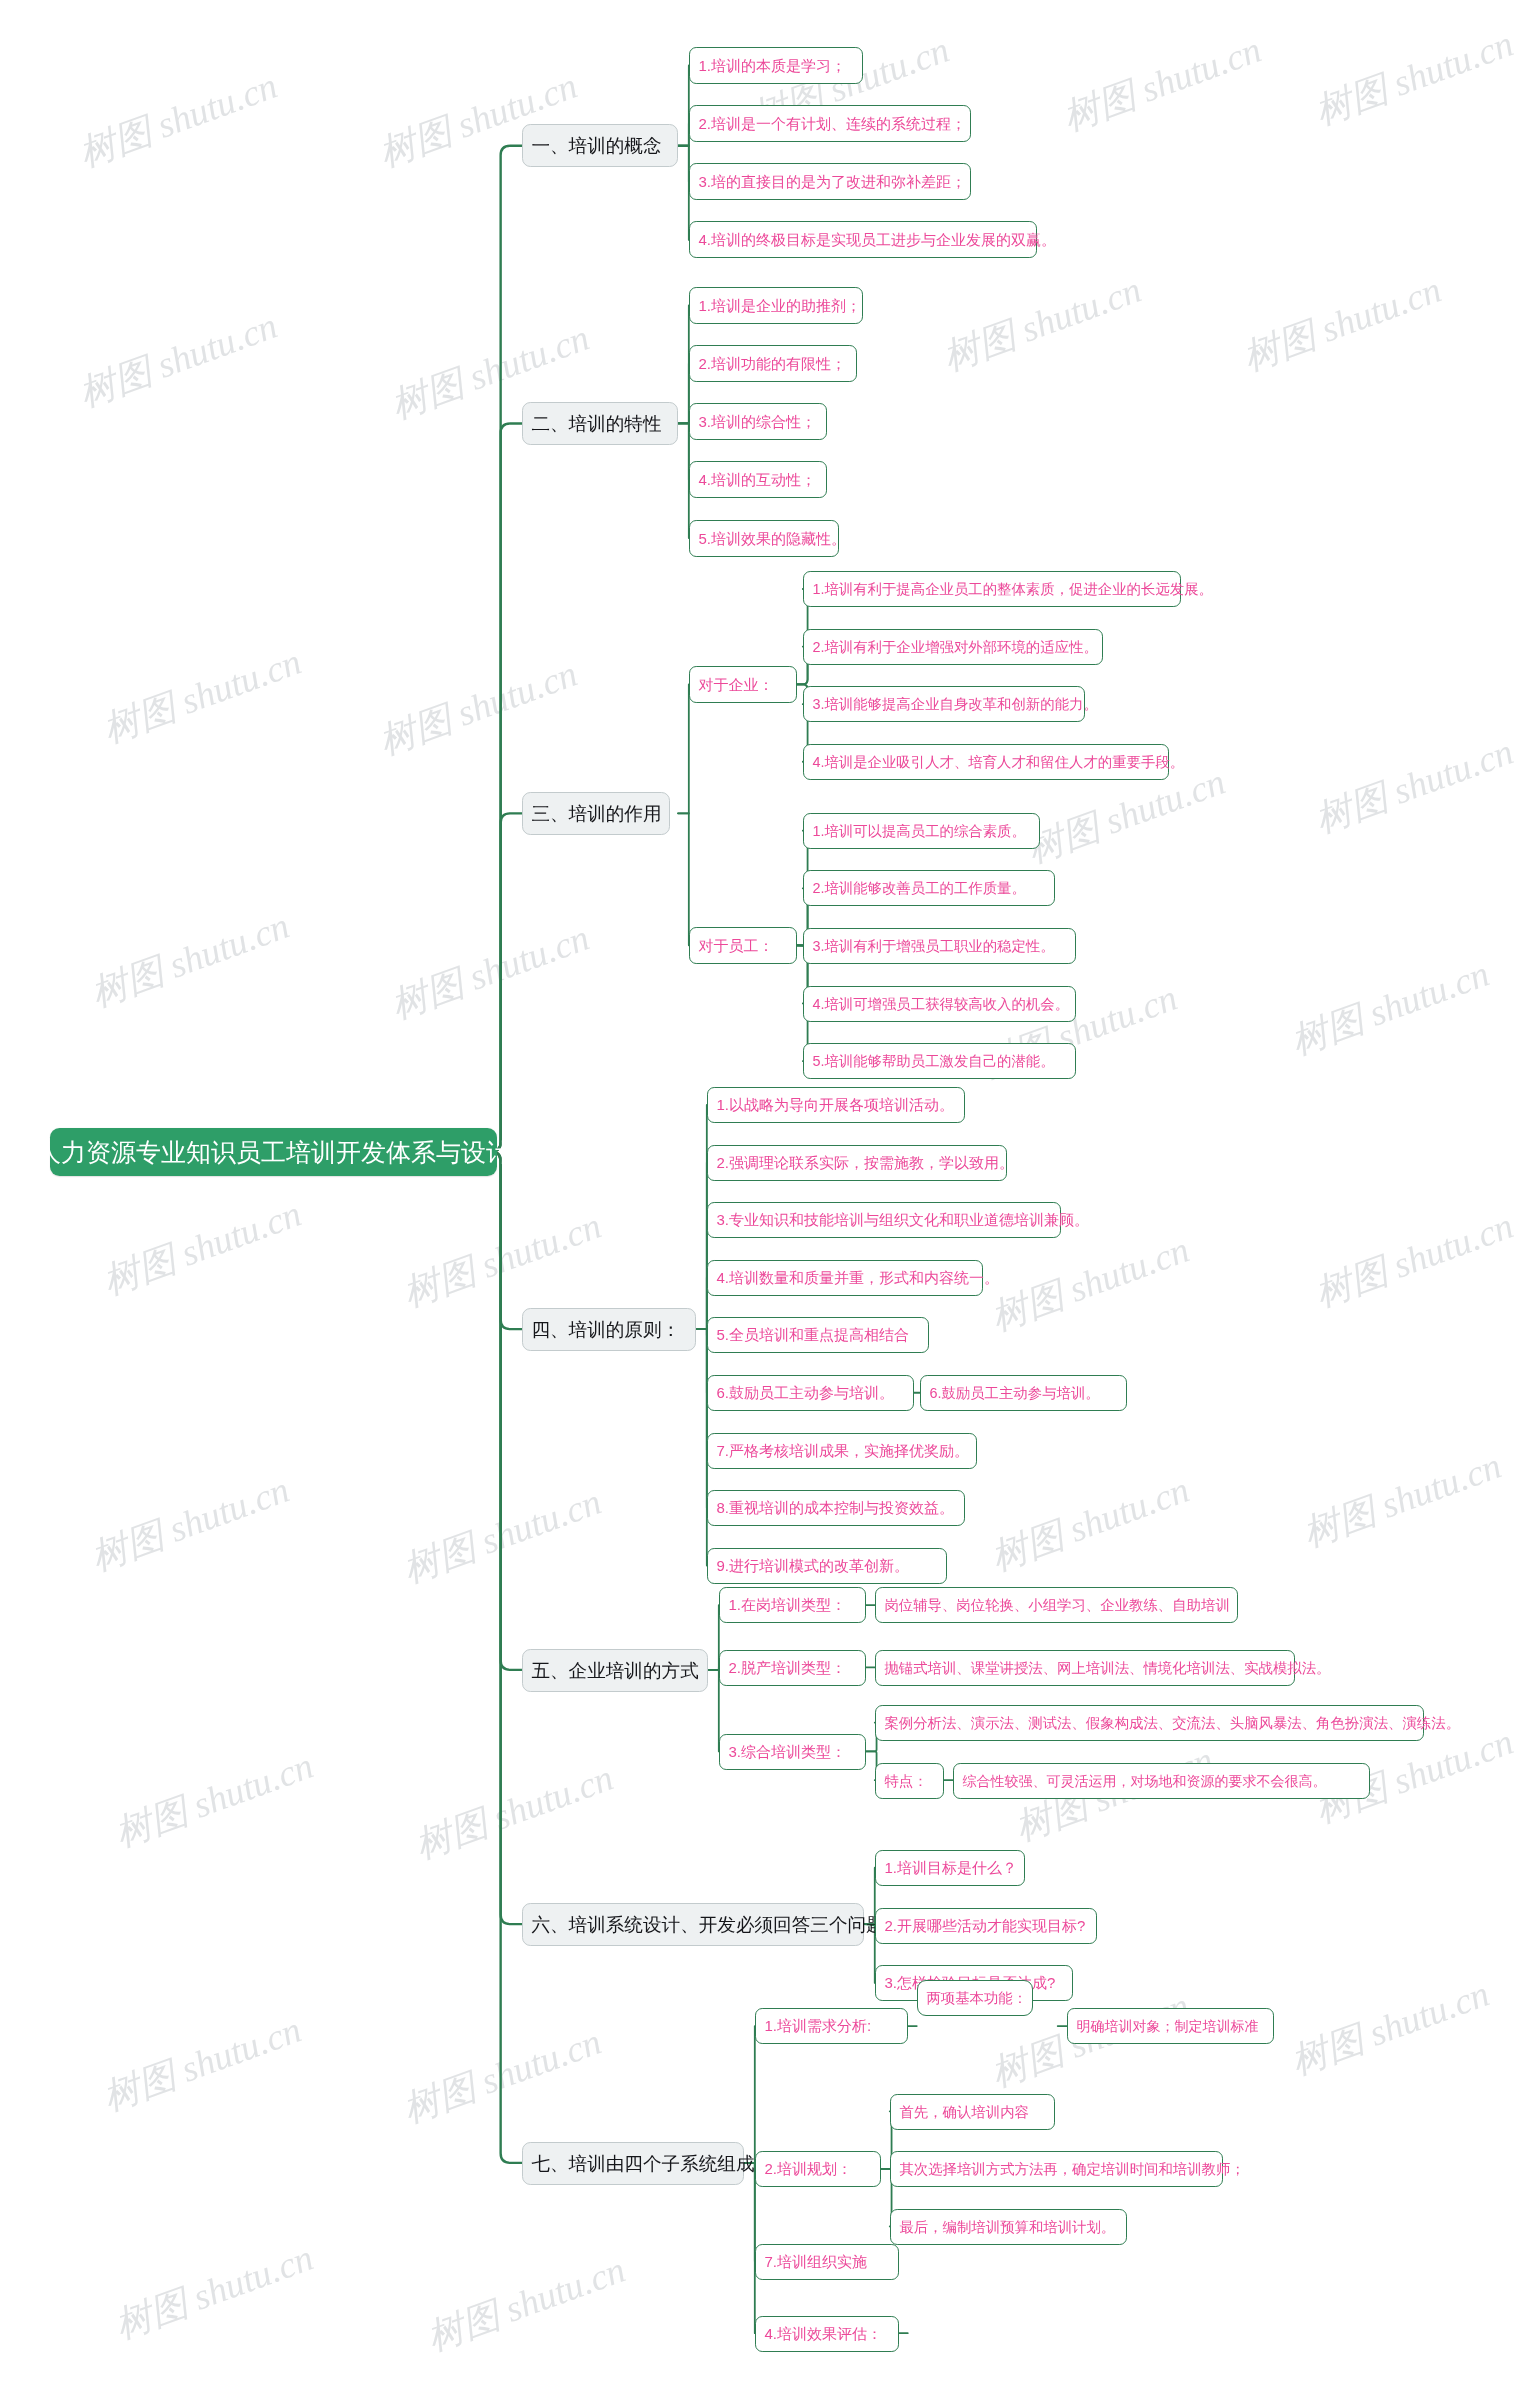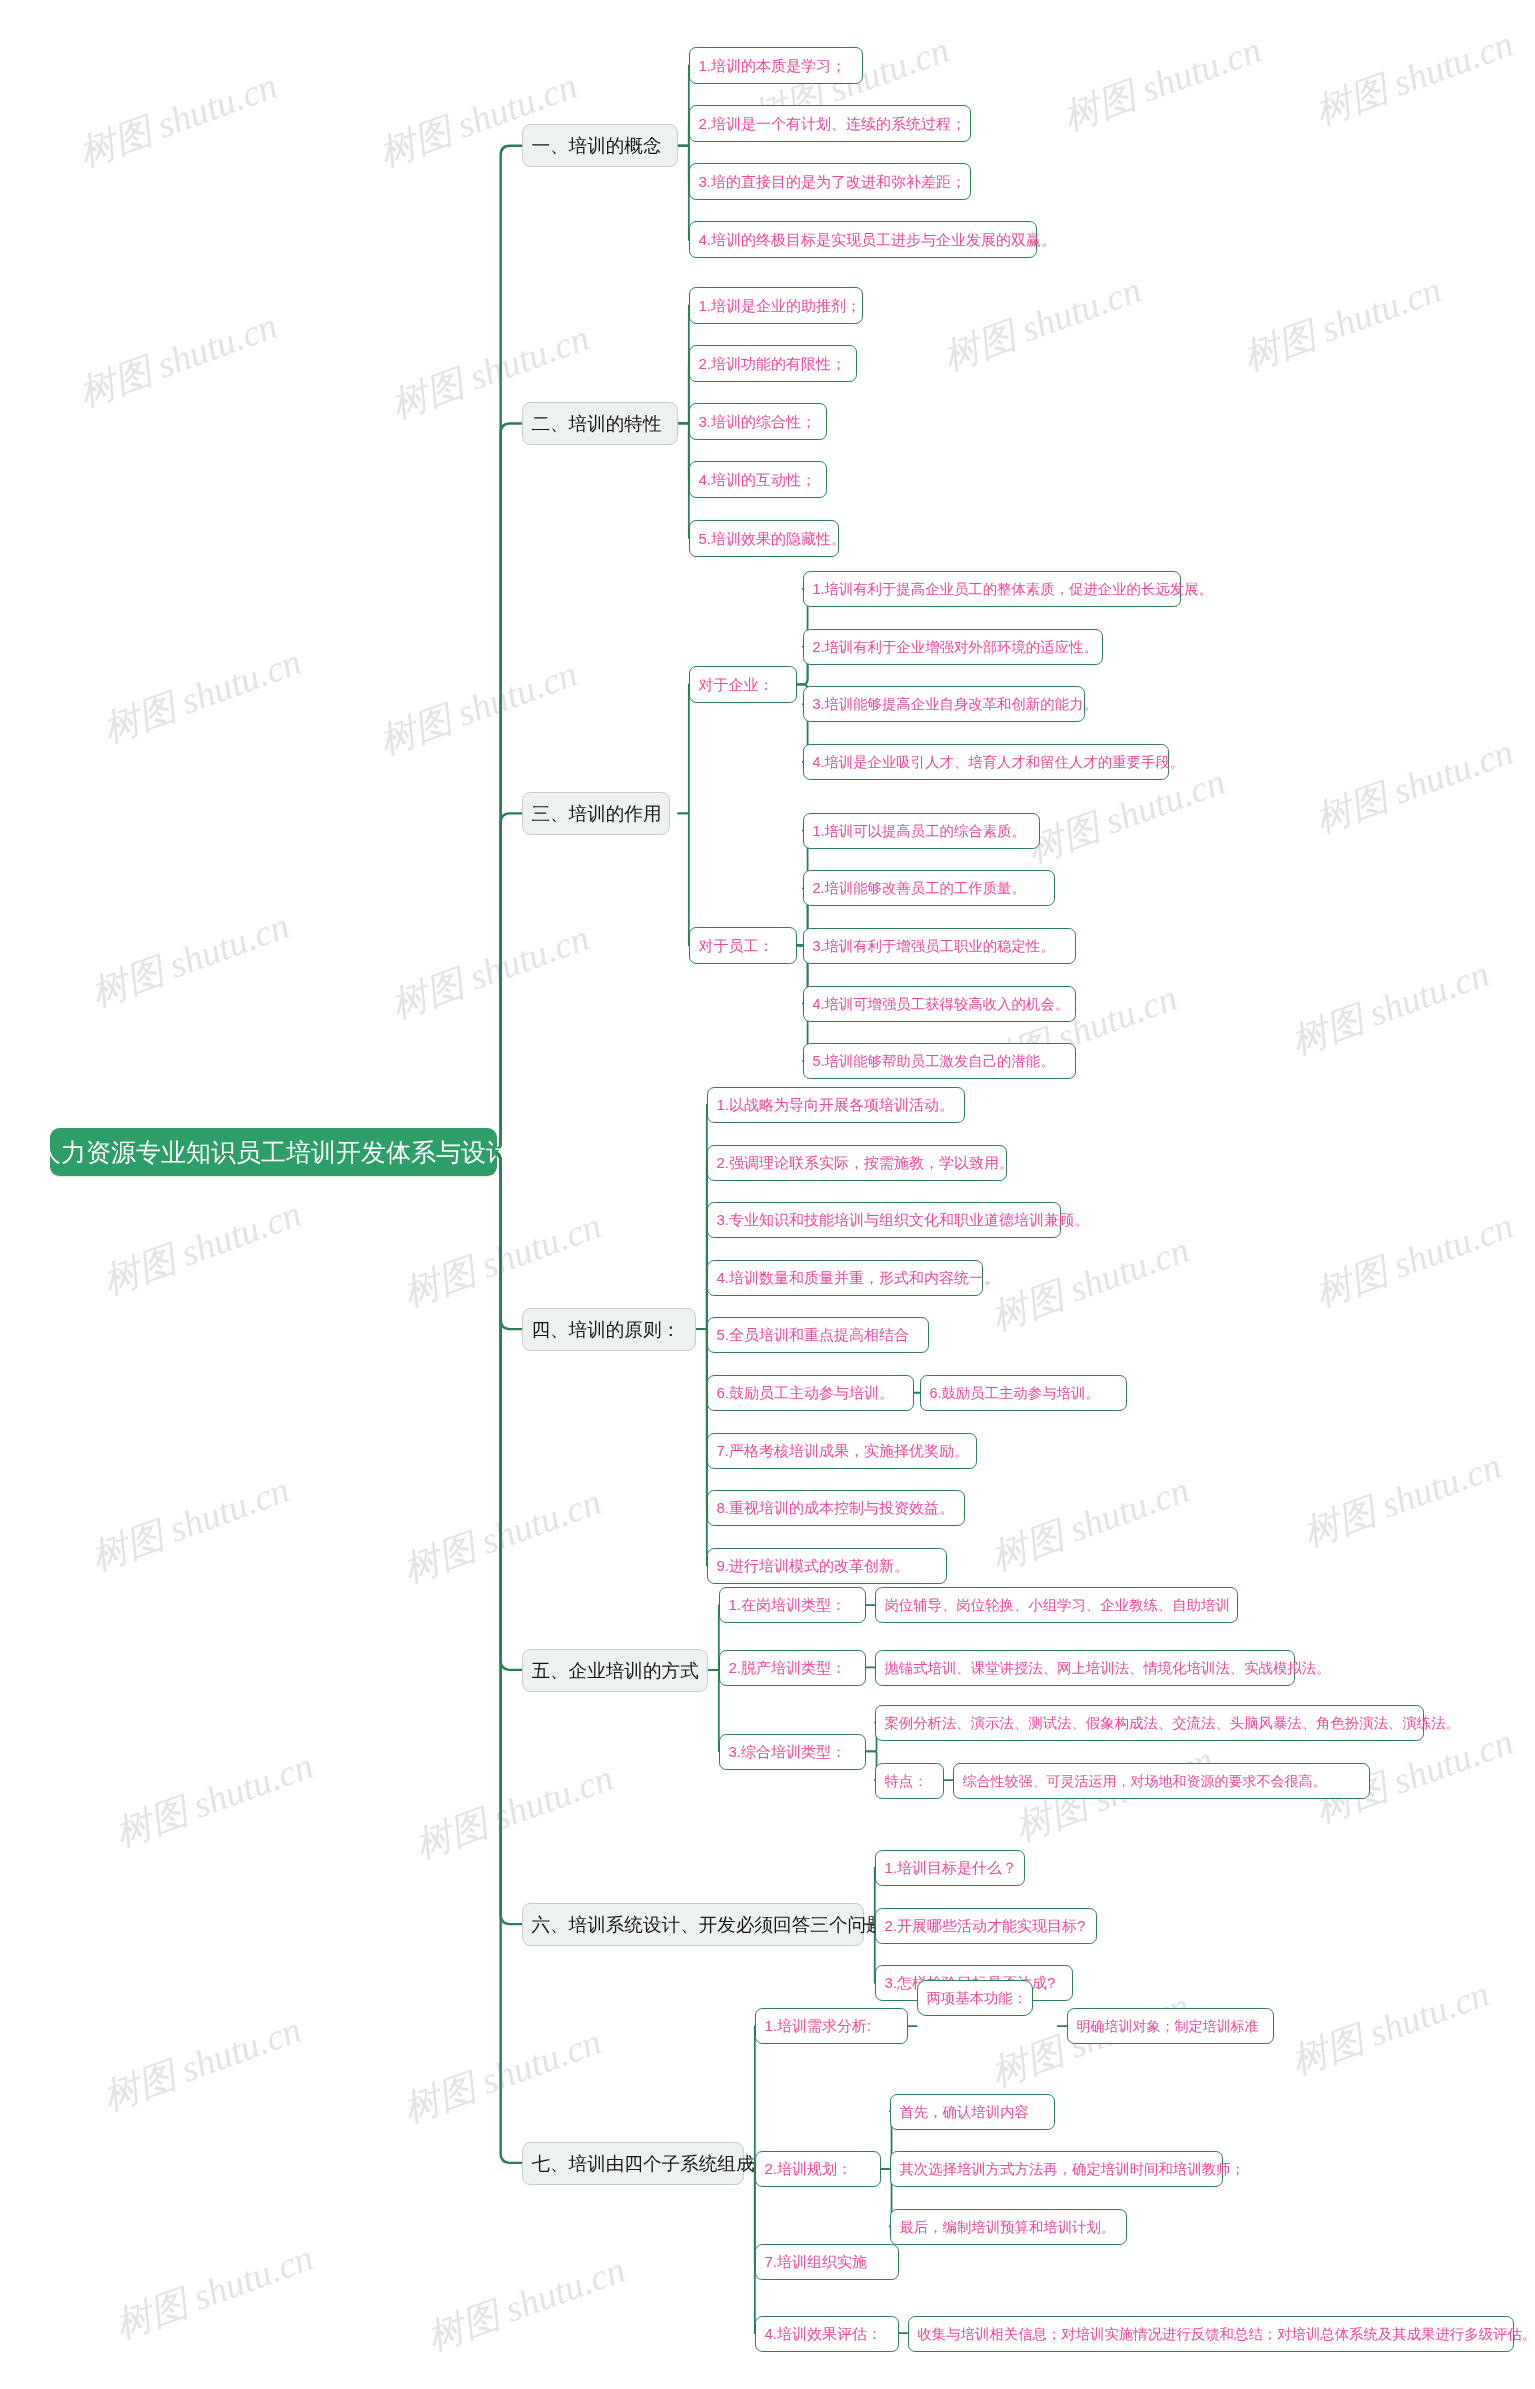--- a/index.html
+++ b/index.html
@@ -333,17 +333,14 @@
     </div>
     <div class="node lvl3" id="b7c2c" style="left: 890px; top: 2209px; width: 237px; height: 36px;">
       <span>最后，编制培训预算和培训计划。</span>
     </div>
     <div class="node lvl2" id="b7c3" style="left: 755px; top: 2244px; width: 144px; height: 36px;">
       <span>7.培训组织实施</span>
     </div>
     <div class="node lvl2" id="b7c4" style="left: 755px; top: 2316px; width: 144px; height: 36px;">
       <span>4.培训效果评估：</span>
     </div>
-    <div class="node lvl3" id="b7c4a" style="left: 908px; top: 2316px; width: 606px; height: 36px;">
-      <span>收集与培训相关信息；对培训实施情况进行反馈和总结；对培训总体系统及其成果进行多级评估。</span>
-    </div>
   </div>
 
 
 </body></html>

